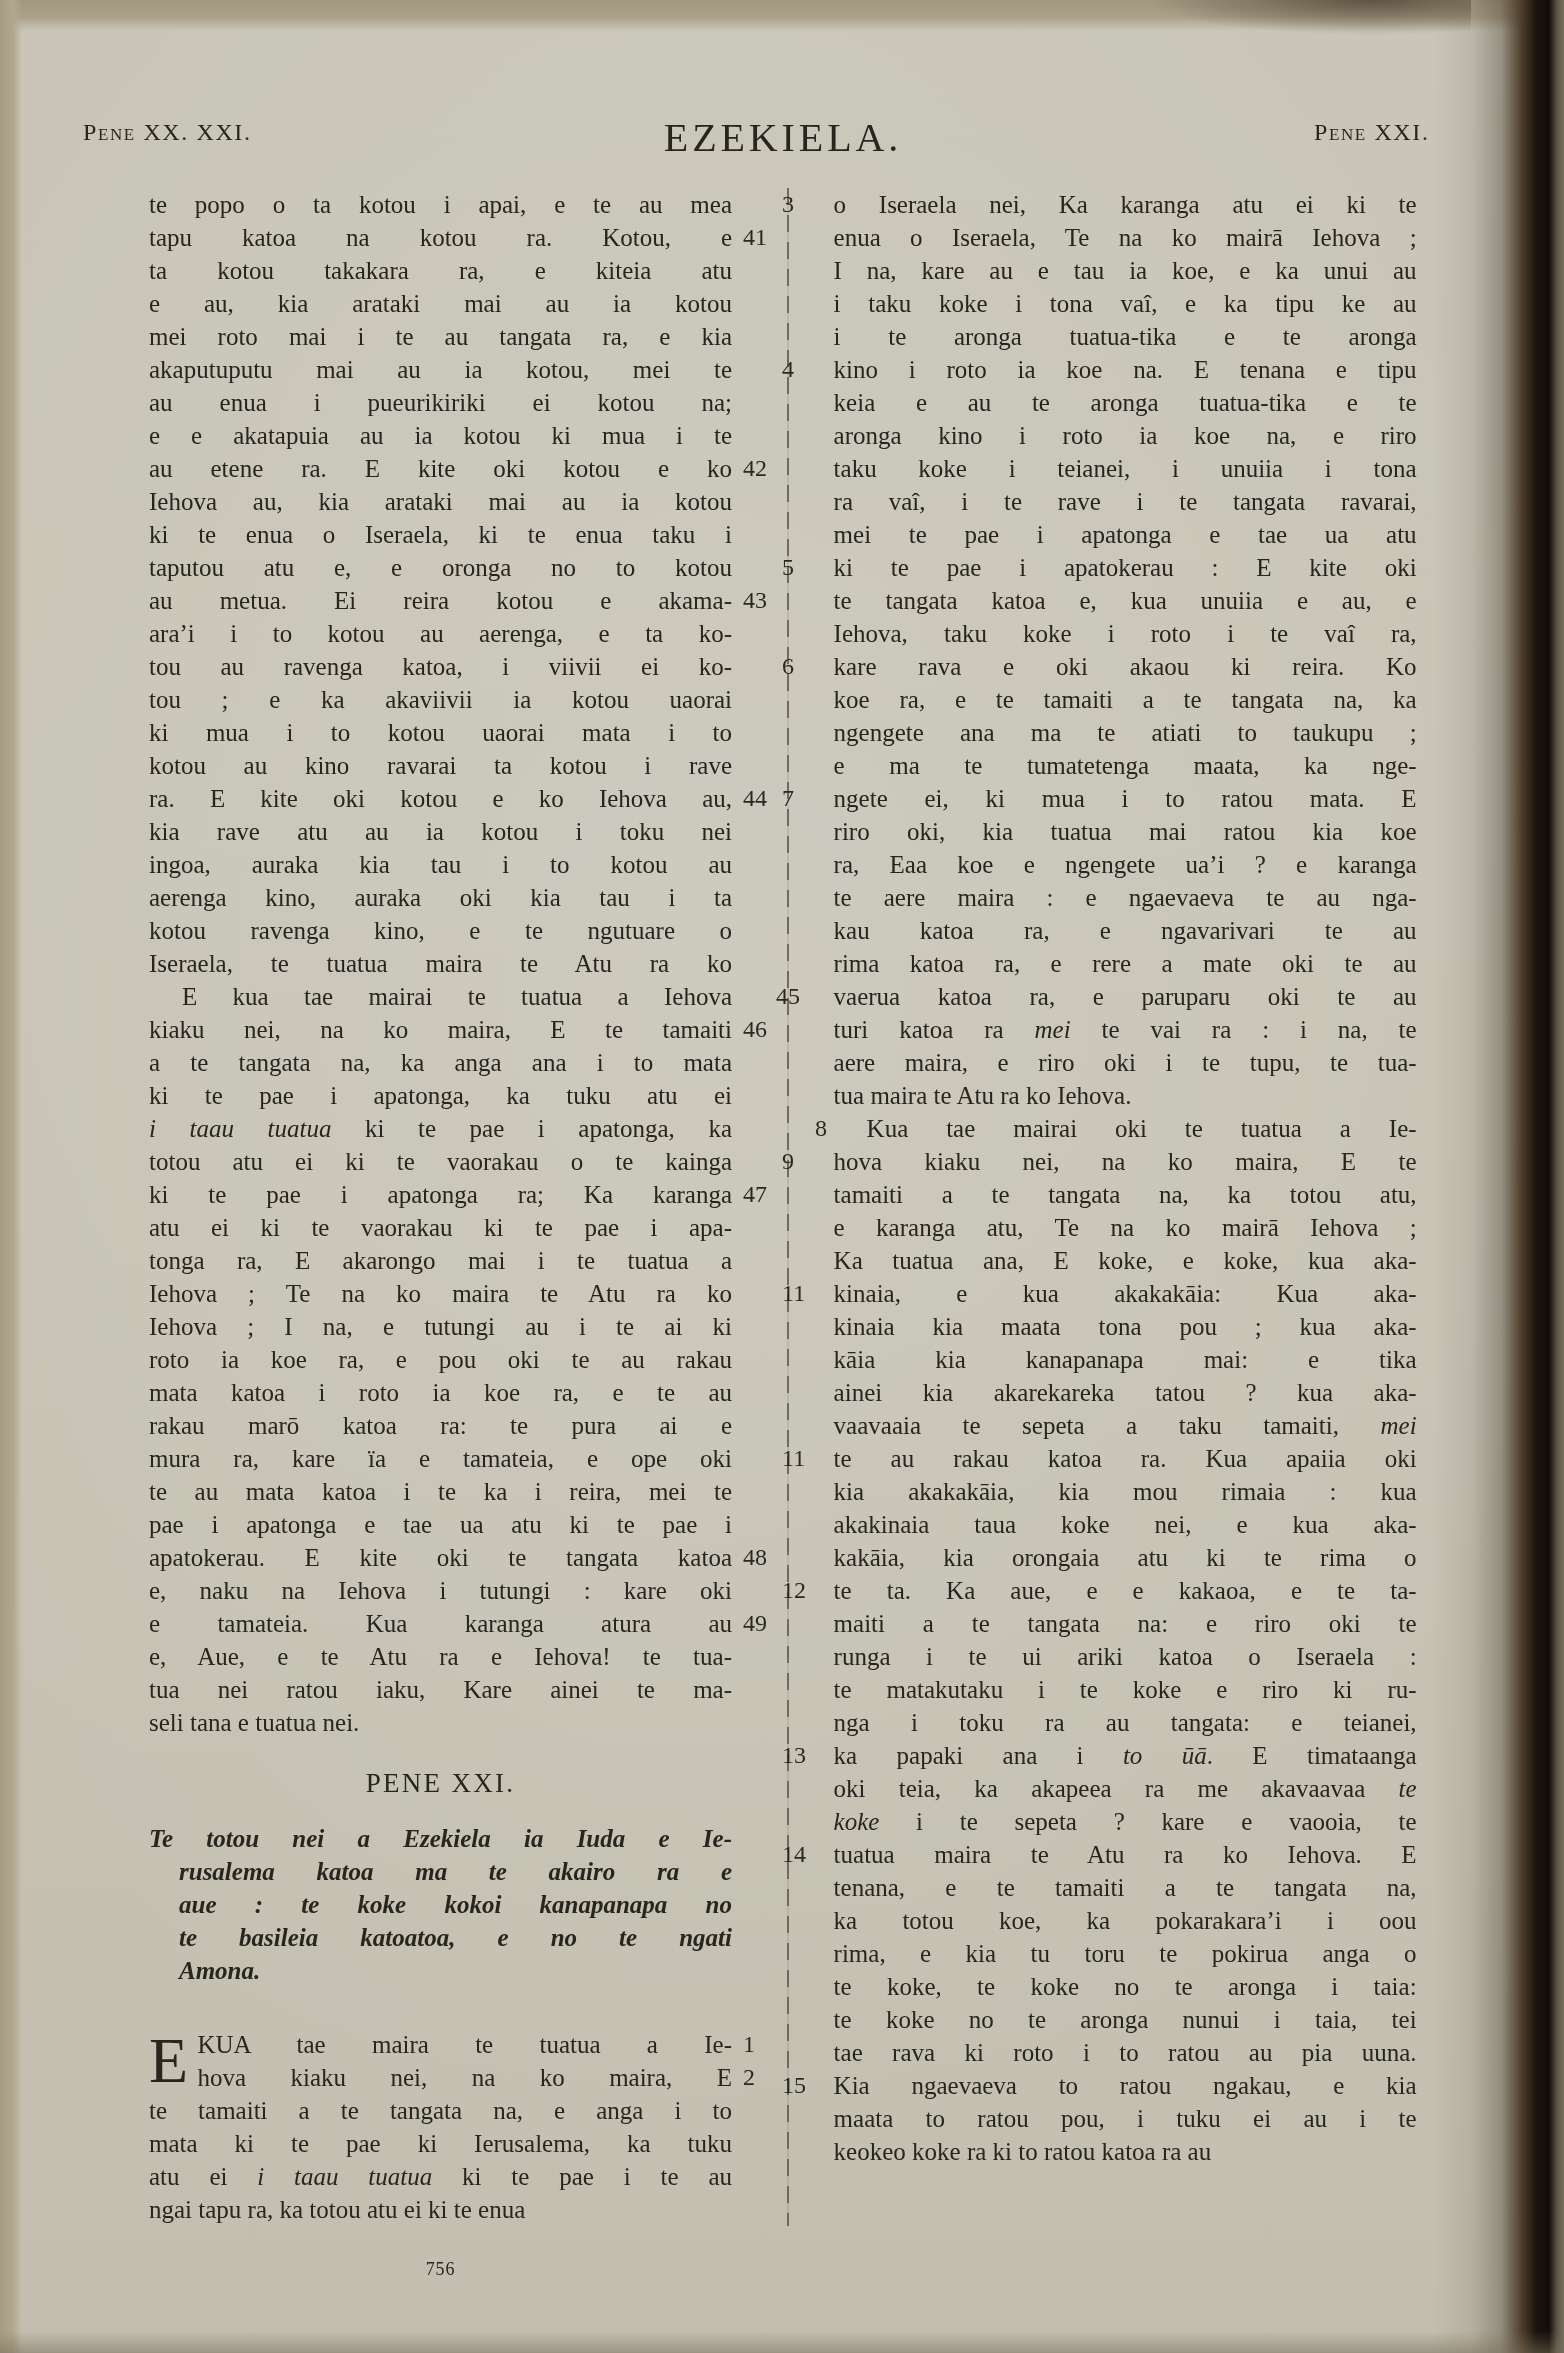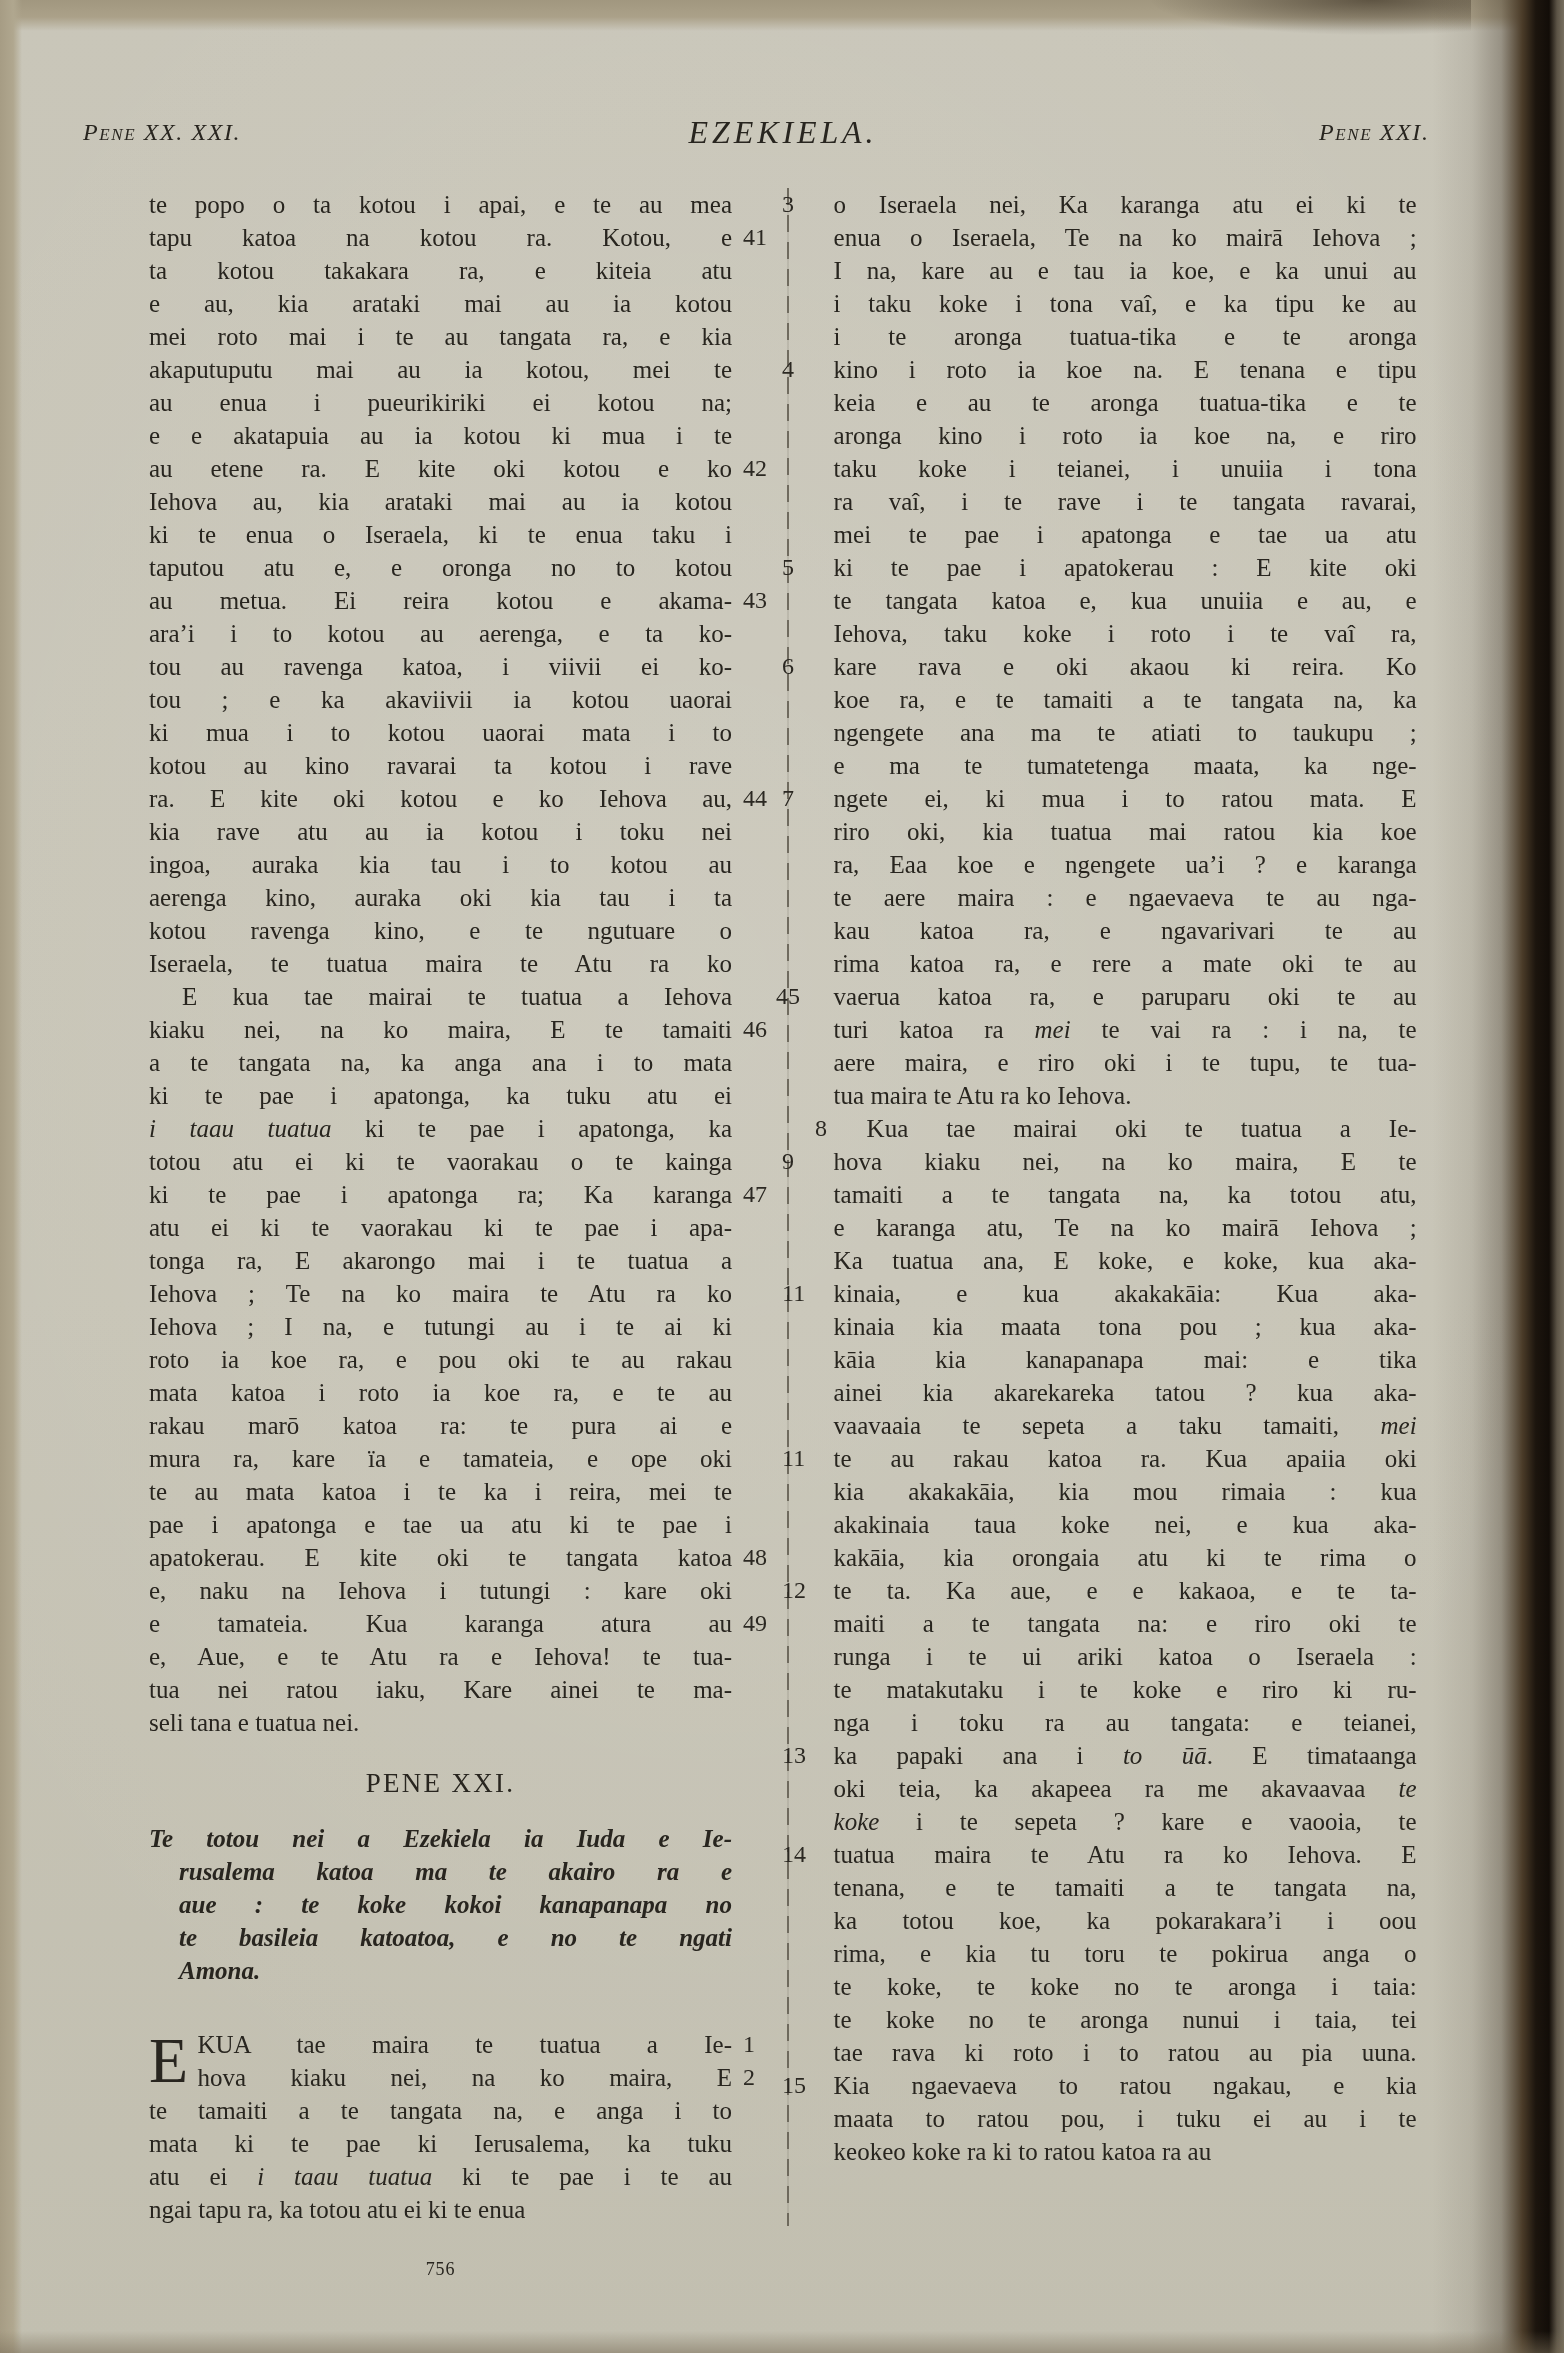--- a/index.html
+++ b/index.html
@@ -30,25 +30,25 @@
       #4a3b28 68%,
       #1c150e 78%,
       #120d08 88%,
       #5c5446 94%,
       #7a7263 100%); }
   .corner-tr { top: 0; right: 94px; width: 329px; height: 55px;
     background: radial-gradient(ellipse 297px 47px at 70% 0%, rgba(40,30,18,0.55), rgba(40,30,18,0) 75%); }
 
   .sheet { position: absolute; left: 149px; top: 119px; width: 1268px; color: #28251f; }
 
-  .pagehead { position: relative; height: 41px; font-size: 24px; font-style: italic; }
+  .pagehead { position: relative; height: 41px; font-size: 24px; }
   .ph-left  { position: absolute; left: -66px; top: 0; font-variant: small-caps; letter-spacing: 1.6px; }
   .ph-right { position: absolute; right: -12.5px; top: 0; font-variant: small-caps; letter-spacing: 1.6px; }
   .ph-center{ position: absolute; left: 50%; top: -4.7px; transform: translateX(-50%);
-              font-size: 32px; letter-spacing: 3.9px; }
+              font-size: 40px; letter-spacing: 3.9px; }
 
   .cols { display: flex; margin-top: 28px; }
   .col { width: 583px; font-size: 25px; line-height: 33px; }
   .col-l { margin-right: 55px; }
   .gap-r { width: 45px; }
   .divider { width: 1.6px;
     background: repeating-linear-gradient(180deg, rgba(95,90,78,0.85) 0px, rgba(95,90,78,0.85) 17px, rgba(95,90,78,0.15) 17px, rgba(95,90,78,0.15) 27px); }
 
   .line { position: relative; text-align: justify; text-align-last: justify; min-height: 33px; }
   .line.last { text-align-last: left; }

